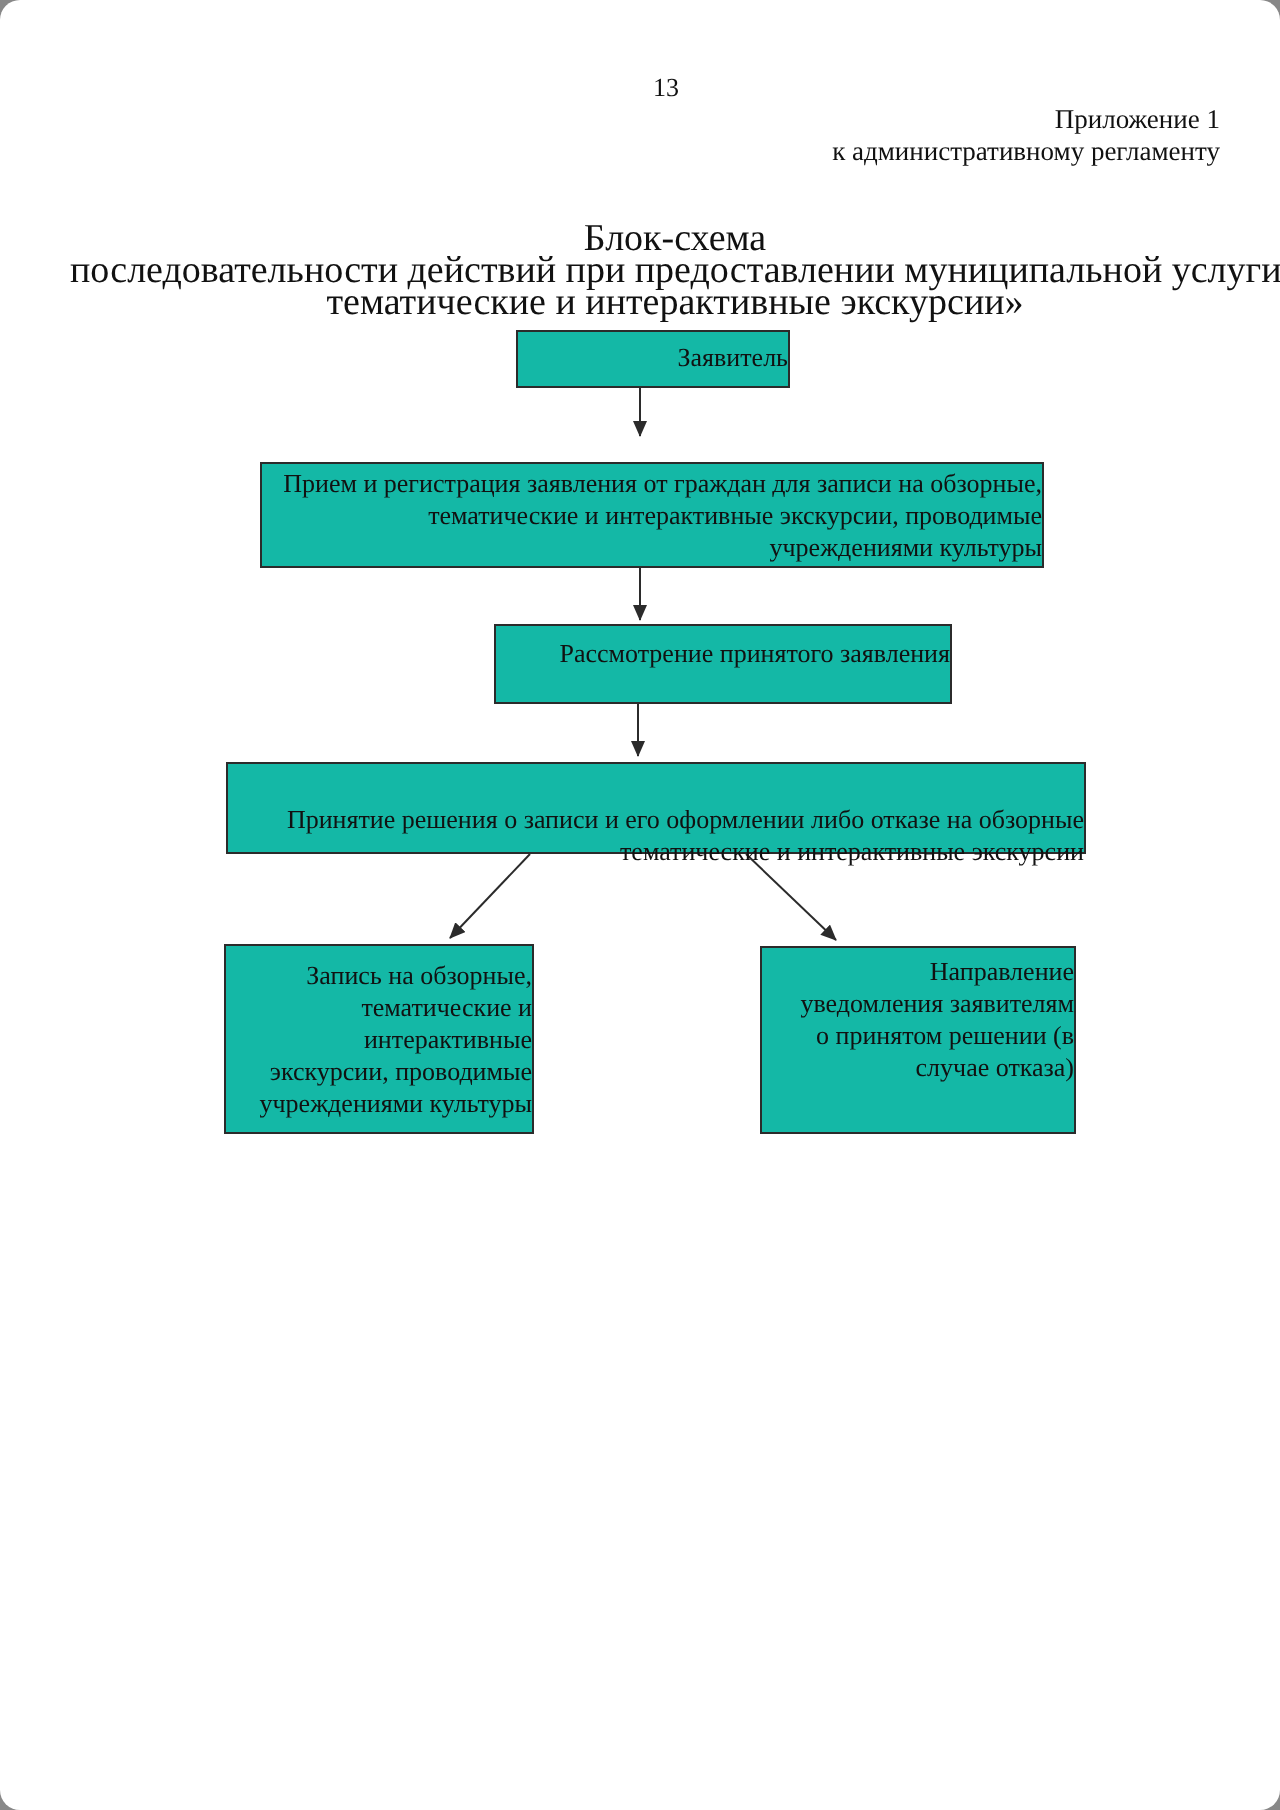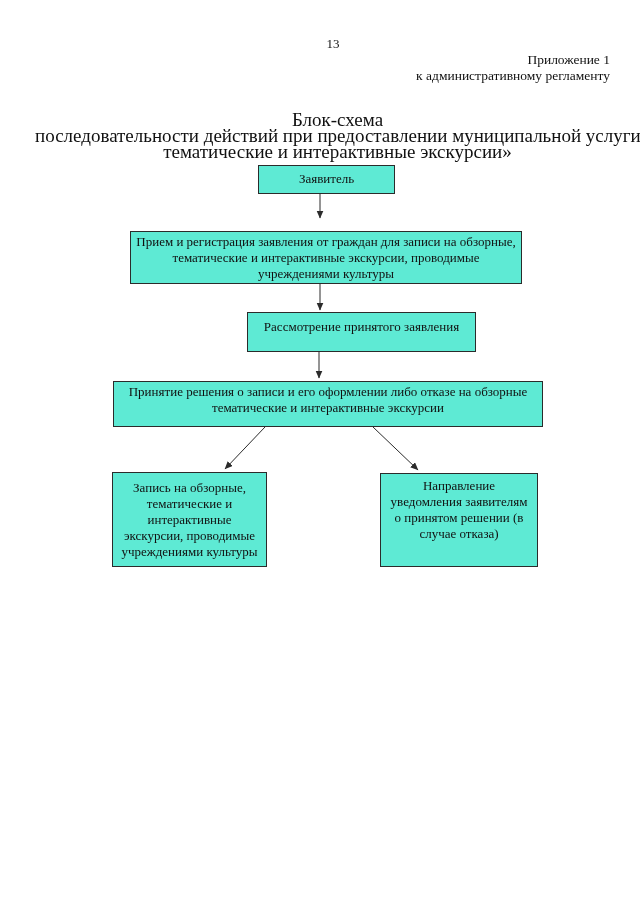--- a/index.html
+++ b/index.html
@@ -4,20 +4,21 @@
 <style>
   html, body { margin: 0; padding: 0; background: #888; }
   .page {
     position: relative;
     width: 640px; height: 905px;
     margin: 0 auto;
     background: #ffffff;
     font-family: "Liberation Serif", "DejaVu Serif", serif;
     color: #111111;
     overflow: hidden;
+    border-radius: 10px;
   }
   .page-number {
     position: absolute;
     top: 36px; left: 320px; width: 26px;
     font-size: 13px; text-align: center;
   }
   .appendix {
     position: absolute;
     top: 52px; right: 30px;
     font-size: 13.5px; line-height: 16px;
@@ -32,29 +33,29 @@
   }
   .connectors {
     position: absolute; top: 0; left: 0;
     width: 640px; height: 905px;
     pointer-events: none;
   }
   .fc-box {
     position: absolute;
     box-sizing: border-box;
     border: 1px solid #2b2b2b;
-    background: #5eead4;
+    background: #14b8a6;
     font-size: 13px; line-height: 16px;
-    text-align: center;
+    text-align: right;
     white-space: pre;
   }
   .box-applicant    { left: 258px; top: 165px; width: 137px; height: 29px; padding-top: 5px; }
   .box-reception    { left: 130px; top: 220px; width: 392px; height: 53px; padding-top: 2px; margin-top: 11px; }
   .box-review       { left: 209px; top: 312px; width: 229px; height: 40px; padding-top: 6px; margin-left: 38px; }
-  .box-decision     { left: 113px; top: 381px; width: 430px; height: 46px; padding-top: 2px; }
+  .box-decision     { left: 113px; top: 381px; width: 430px; height: 46px; padding-top: 20px; }
   .box-enrollment   { left: 112px; top: 472px; width: 155px; height: 95px; padding-top: 7px; }
   .box-notification { left: 380px; top: 473px; width: 158px; height: 94px; padding-top: 4px; }
 </style>
 </head>
 <body>
 
 <div class="page">
 
   <div class="page-number">13</div>
 

